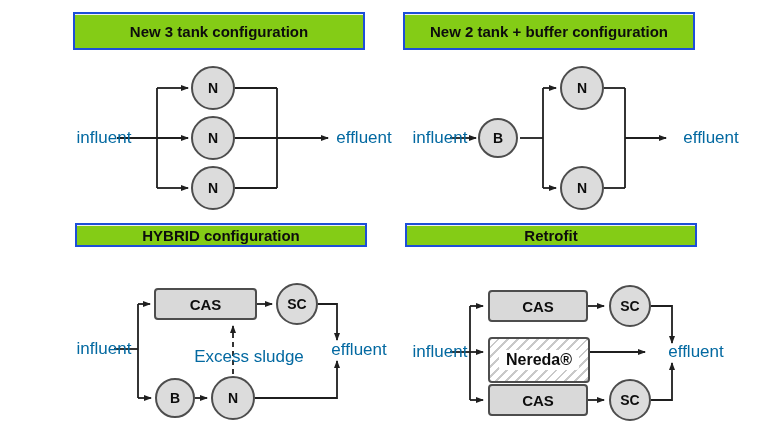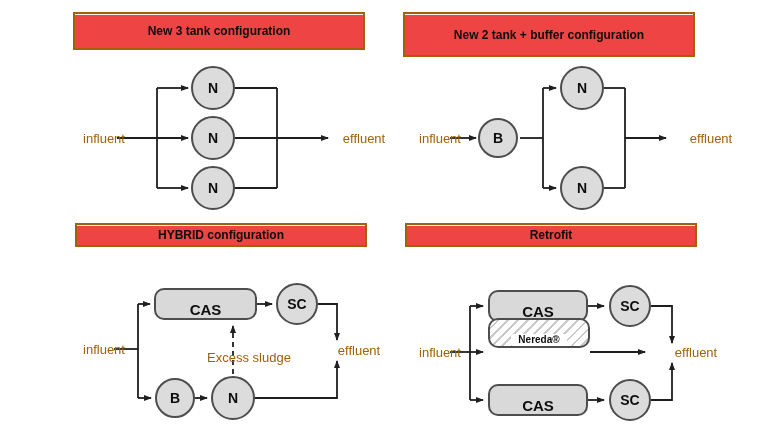--- a/index.html
+++ b/index.html
@@ -3,44 +3,44 @@
 <meta charset="utf-8">
 <style>
   html,body{margin:0;padding:0;background:#ffffff;}
   #canvas{
     position:relative;width:768px;height:432px;background:#ffffff;overflow:hidden;
     font-family:"Liberation Sans","DejaVu Sans",sans-serif;color:#111;
   }
   #connector-layer{position:absolute;left:0;top:0;width:768px;height:432px;}
   .title-box{
     position:absolute;box-sizing:border-box;
-    background:#ef4444;border:2px solid #a16207;
+    background:#84cc16;border:2px solid #1d4ed8;
     display:flex;align-items:center;justify-content:center;
-    font-weight:bold;font-size:12px;color:#0d0d0d;
+    font-weight:bold;font-size:15px;color:#0d0d0d;
     box-shadow:inset 0 1px 0 #f0f0f0;
   }
   .node{
     position:absolute;box-sizing:border-box;border-radius:50%;
     background:#dcdcdc;border:2px solid #4d4d4d;
     display:flex;align-items:center;justify-content:center;
     font-weight:bold;font-size:14px;color:#0d0d0d;
   }
   .pill{
-    position:absolute;box-sizing:border-box;border-radius:10px;
+    position:absolute;box-sizing:border-box;border-radius:4px;
     background:#d9d9d9;border:2px solid #4d4d4d;
-    display:flex;align-items:flex-end;justify-content:center;
+    display:flex;align-items:center;justify-content:center;
     font-weight:bold;font-size:15px;color:#0d0d0d;
   }
   .pill.hatched{
     background:repeating-linear-gradient(135deg,#ffffff 0px,#ffffff 5px,#c9c9c9 5px,#c9c9c9 7px);
   }
   .pill.hatched .pill-label{background:#ffffff;padding:0 7px;border-radius:3px;line-height:1.2;}
   .flow-label{
     position:absolute;transform:translate(-50%,-50%);
-    font-size:13px;color:#a16207;white-space:nowrap;padding-left:32px;
+    font-size:17px;color:#0369a1;white-space:nowrap;padding-left:32px;
   }
 </style>
 </head>
 <body>
 
 <div id="canvas">
 
   <svg id="connector-layer" viewBox="0 0 768 432" xmlns="http://www.w3.org/2000/svg">
     <defs>
       <marker id="arr" markerWidth="10" markerHeight="10" refX="7" refY="3" orient="auto" markerUnits="userSpaceOnUse">
@@ -106,21 +106,21 @@
     <span>N</span>
   </div>
   <div class="node" style="left:191px;top:116px;width:44px;height:44px">
     <span>N</span>
   </div>
   <div class="node" style="left:191px;top:166px;width:44px;height:44px">
     <span>N</span>
   </div>
   <span class="flow-label" style="left:348px;top:138px">effluent</span>
 
-  <div class="title-box" style="left:403px;top:12px;width:292px;height:45px">
+  <div class="title-box" style="left:403px;top:12px;width:292px;height:38px">
     <span>New 2 tank + buffer configuration</span>
   </div>
   <span class="flow-label" style="left:424px;top:138px">influent</span>
   <div class="node" style="left:478px;top:118px;width:40px;height:40px">
     <span>B</span>
   </div>
   <div class="node" style="left:560px;top:66px;width:44px;height:44px">
     <span>N</span>
   </div>
   <div class="node" style="left:560px;top:166px;width:44px;height:44px">
@@ -150,21 +150,21 @@
   <div class="title-box" style="left:405px;top:223px;width:292px;height:24px">
     <span>Retrofit</span>
   </div>
   <span class="flow-label" style="left:424px;top:352px">influent</span>
   <div class="pill" style="left:488px;top:290px;width:100px;height:32px">
     <span>CAS</span>
   </div>
   <div class="node" style="left:609px;top:285px;width:42px;height:42px">
     <span>SC</span>
   </div>
-  <div class="pill hatched" style="left:488px;top:318px;width:102px;height:30px;font-size:10px">
+  <div class="pill hatched" style="left:488px;top:337px;width:102px;height:46px;font-size:16px">
     <span class="pill-label">Nereda®</span>
   </div>
   <div class="pill" style="left:488px;top:384px;width:100px;height:32px">
     <span>CAS</span>
   </div>
   <div class="node" style="left:609px;top:379px;width:42px;height:42px">
     <span>SC</span>
   </div>
   <span class="flow-label" style="left:680px;top:352px">effluent</span>
 

